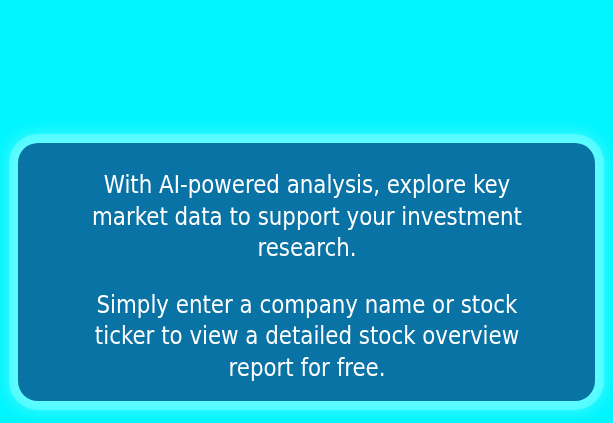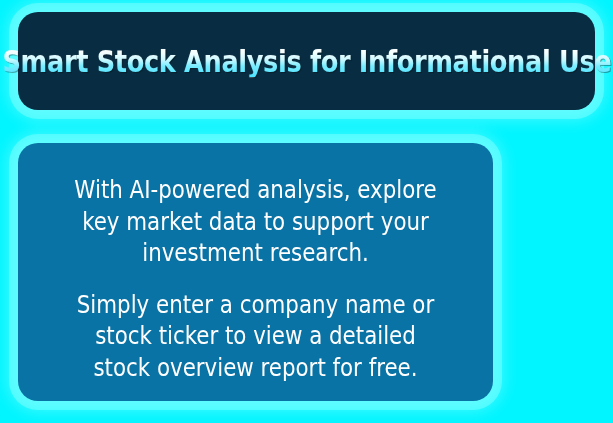--- a/index.html
+++ b/index.html
@@ -62,32 +62,32 @@
     -webkit-text-fill-color: transparent;
     text-shadow: 0 0 1px rgba(255,255,255,0.25);
     filter: drop-shadow(1px 1px 0 rgba(0,0,0,0.35));
   }
 
   
   .body-card {
     position: absolute;
     left: 18px;
     top: 143px;
-    width: 475px;
+    width: 577px;
     height: 258px;
     background: #0a73a5;
     border-radius: 20px;
     box-shadow: 0 0 0 9px rgba(120, 255, 255, 0.55),
                 0 0 16px 10px rgba(150, 255, 255, 0.45);
     box-sizing: border-box;
     padding: 22px 42px 18px 42px;
     display: flex;
     flex-direction: column;
     align-items: center;
-    justify-content: flex-end;
+    justify-content: space-between;
   }
 
   .body-para {
     color: #ffffff;
     font-family: "DejaVu Sans Condensed", "Liberation Sans Narrow", "Liberation Sans", sans-serif;
     font-weight: normal;
     font-size: 25px;
     line-height: 1.26;
     text-align: center;
     margin: 0;
@@ -102,22 +102,19 @@
 
   .body-para.second {
     margin-top: 20px;
   }
 </style>
 </head>
 <body>
 
 <div class="page">
 
-  <div class="title-card">
-    <div class="title-text">Smart Stock Analysis for Informational Use</div>
-  </div>
 
   <div class="body-card">
     <p class="body-para first">With AI-powered analysis, explore key market data to support your investment research.</p>
     <p class="body-para second">Simply enter a company name or stock ticker to view a detailed stock overview report for free.</p>
   </div>
 
 </div>
 
 </body></html>

